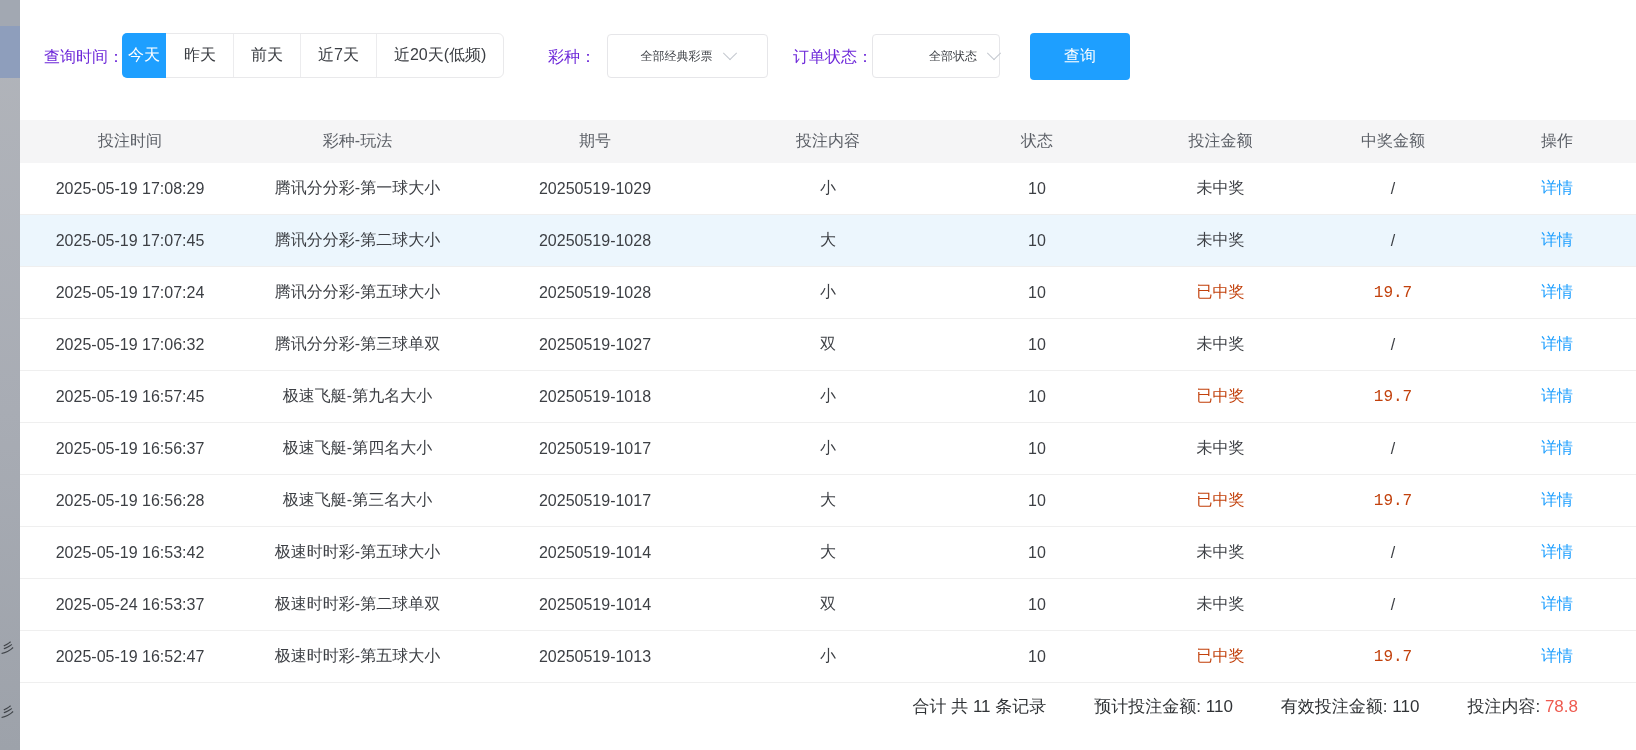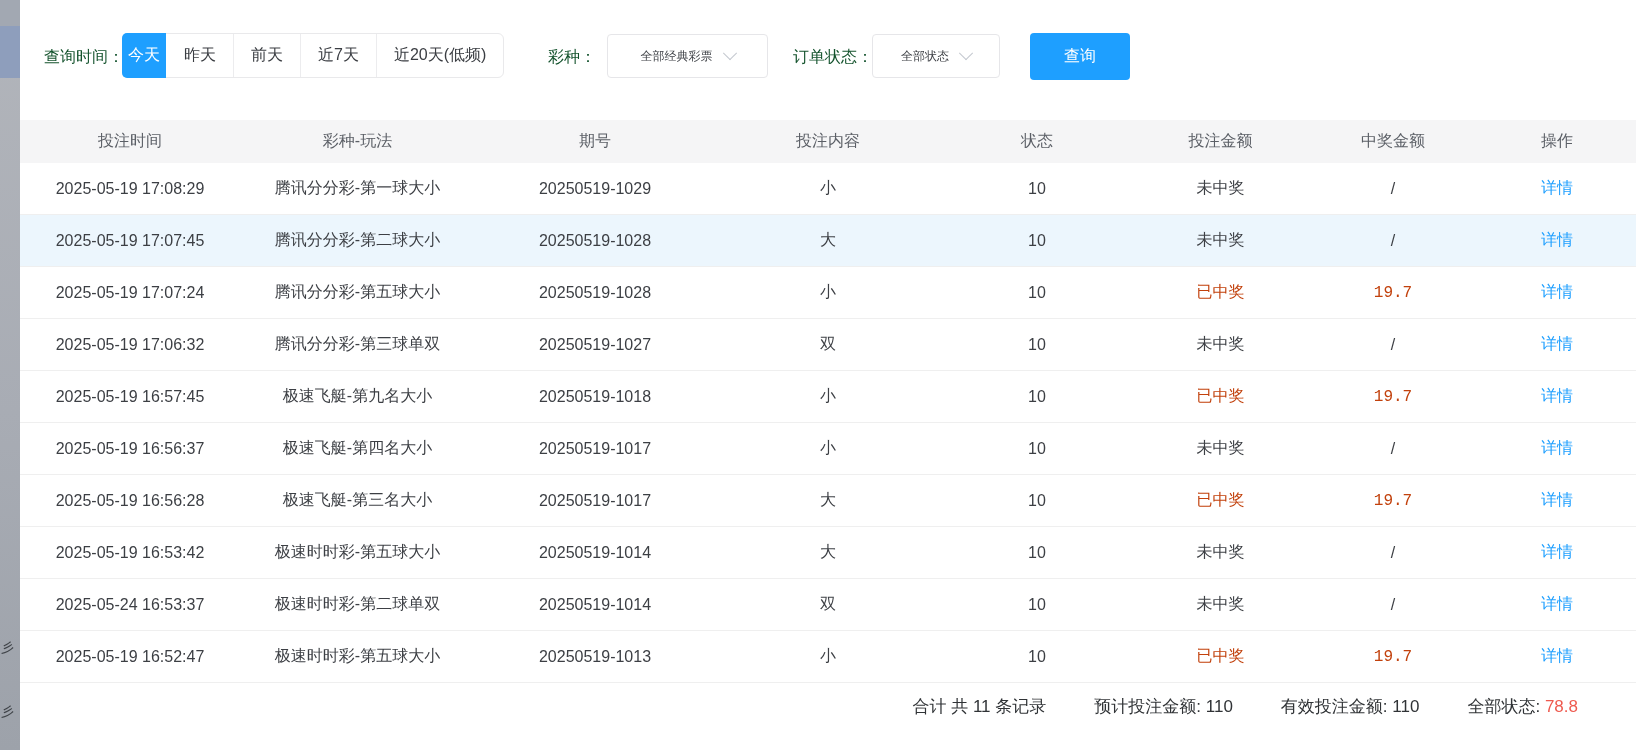--- a/index.html
+++ b/index.html
@@ -11,35 +11,35 @@
   
   .sliver{position:absolute;left:0;top:0;width:20px;height:750px;
     background:linear-gradient(180deg,#b2b5bb 0%,#a8acb4 55%,#9da2aa 100%);overflow:hidden;}
   .sliver .blk-top{position:absolute;left:0;top:0;width:20px;height:26px;background:#a2a8b2;}
   .sliver .blk-blue{position:absolute;left:0;top:26px;width:20px;height:52px;background:#8e9ebc;}
   .sliver .frag{position:absolute;left:1px;width:18px;font-size:13px;color:#3f4348;line-height:13px;}
   .frag1{top:641px;} .frag2{top:705px;}
 
   
   .filters{position:absolute;left:20px;top:0;width:1616px;height:118px;background:#fff;}
-  .flabel{position:absolute;font-size:16px;color:#14532d;top:47px;white-space:nowrap;}
+  .flabel{position:absolute;font-size:16px;color:#6d28d9;top:47px;white-space:nowrap;}
   .lbl-time{left:24px;}
   .lbl-lottery{left:528px;}
   .lbl-status{left:773px;}
   .seg-group{position:absolute;left:102px;top:33px;height:45px;display:inline-flex;align-items:stretch;
     background:#fff;border:1px solid #e9e9eb;border-radius:6px;box-sizing:border-box;}
   .seg{display:flex;align-items:center;padding:0 17px;font-size:16px;color:#3a3d42;cursor:pointer;white-space:nowrap;}
   .seg + .seg{border-left:1px solid #ececee;}
   .seg.active + .seg{border-left-color:transparent;}
   .seg.active{background:#1e9fff;color:#fff;border-radius:5px 0 0 5px;margin:-1px 0 -1px -1px;padding:0 6px;}
   .select-box{position:absolute;top:34px;height:44px;background:#fff;border:1px solid #e6e6e9;border-radius:4px;
     box-sizing:border-box;display:flex;align-items:center;justify-content:center;gap:12px;
     font-size:12px;color:#3c3f44;cursor:pointer;}
   .sel-lottery{left:587px;width:161px;}
-  .sel-status{left:852px;width:128px;}
+  .sel-status{left:852px;width:128px;justify-content:flex-end;}
   .chev{width:9px;height:9px;border-right:1.6px solid #c4c8cf;border-bottom:1.6px solid #c4c8cf;
     transform:rotate(45deg) translate(-2px,-2px);flex:0 0 auto;}
   .btn-search{position:absolute;left:1010px;top:33px;width:100px;height:47px;background:#1e9fff;border:none;
     border-radius:4px;color:#fff;font-size:16px;cursor:pointer;font-family:inherit;}
 
   
   .table{position:absolute;left:20px;top:120px;width:1616px;}
   .grid-row{display:grid;grid-template-columns:220px 235px 240px 226px 192px 175px 170px 158px;}
   .thead{height:43px;background:#f5f5f6;}
   .thead .th{display:flex;align-items:center;justify-content:center;font-size:16px;color:#5b5f66;}
@@ -222,14 +222,14 @@
           <span class="link">详情</span>
         </div>
   </div>
     </div>
 </div>
 
 <div class="summary">
   <span class="sum-item">合计 共 11 条记录</span>
   <span class="sum-item"><span>预计投注金额:</span> <span>110</span></span>
   <span class="sum-item"><span>有效投注金额:</span> <span>110</span></span>
-  <span class="sum-item"><span>全部状态:</span> <span class="red">78.8</span></span>
+  <span class="sum-item"><span>投注内容:</span> <span class="red">78.8</span></span>
 </div>
 
 </body></html>

